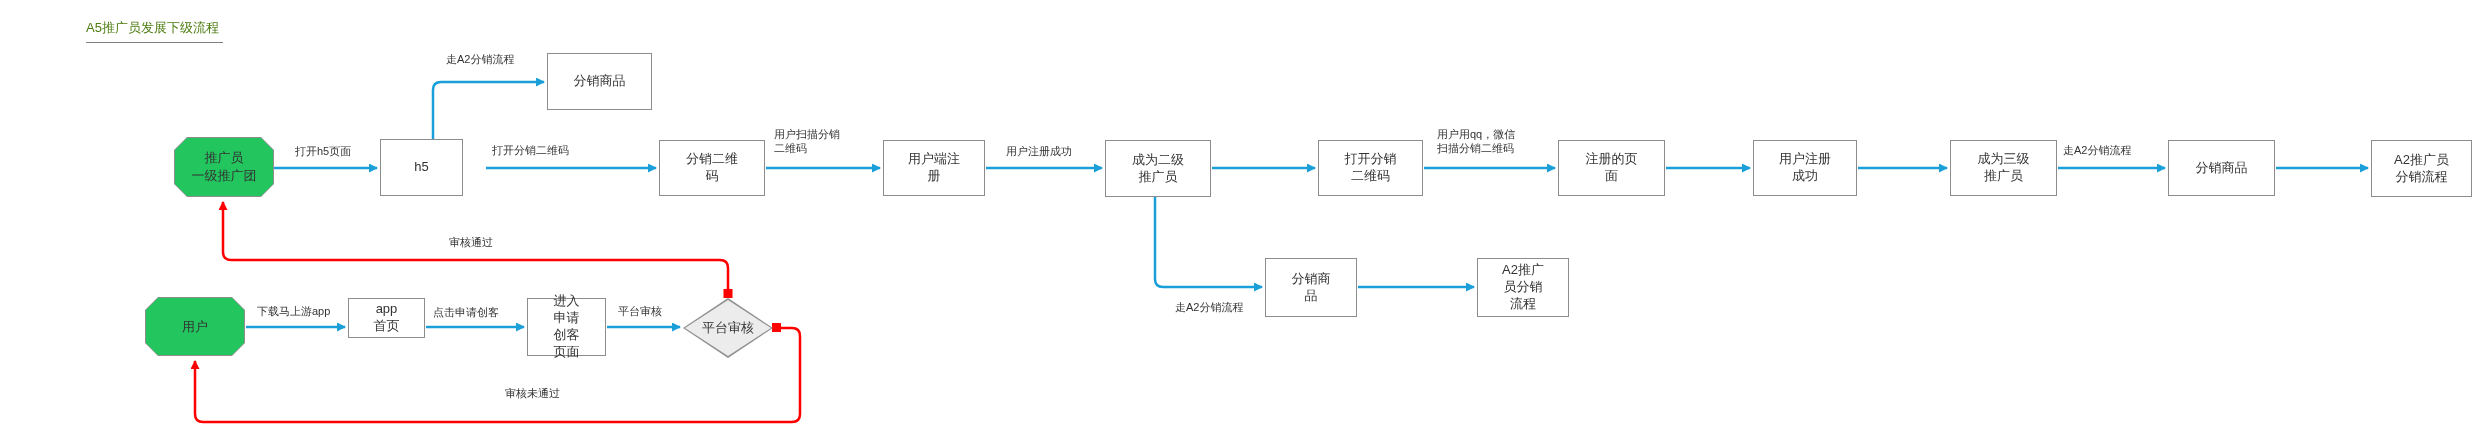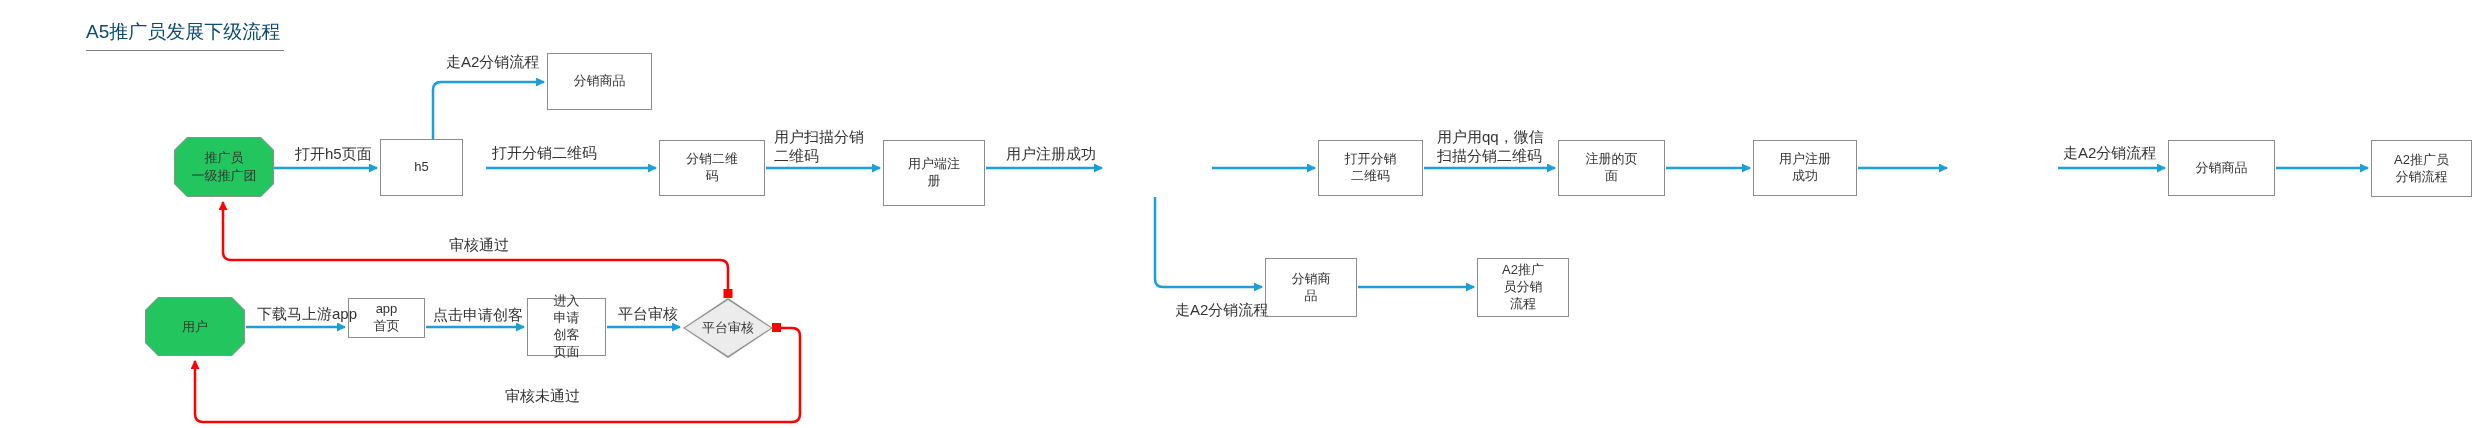--- a/index.html
+++ b/index.html
@@ -1,21 +1,21 @@
 <!DOCTYPE html>
 <html style="--accent: #1a9fd9; --alert: #ff0000;"><head>
 <meta charset="utf-8">
 <style>
   html,body { margin:0; padding:0; background:#ffffff; }
   .canvas {
     position:relative; width:2477px; height:428px; background:#ffffff;
     font-family:"Liberation Sans", sans-serif; color:#333333; overflow:hidden;
   }
   .title {
-    position:absolute; left:86px; top:19px; font-size:19px; color:#0c4a6e;
+    position:absolute; left:86px; top:19px; font-size:13px; color:#4d7c0f;
     padding:0 4px 5px 0; border-bottom:1px solid #808080; white-space:nowrap;
   }
   .edges { position:absolute; left:0; top:0; }
   .b { fill:none; stroke:var(--accent,#1a9fd9); stroke-width:2.5; }
   .r { fill:none; stroke:var(--alert,#ff0000); stroke-width:2.5; }
   #mb path { fill:var(--accent,#1a9fd9); }
   #mr path { fill:var(--alert,#ff0000); }
   .handle { fill:var(--alert,#ff0000); }
   .box {
     position:absolute; box-sizing:border-box; background:#ffffff;
@@ -28,21 +28,21 @@
   .oct-in { position:absolute; inset:1px; background:#22c55e;
     clip-path:polygon(12px 0, calc(100% - 12px) 0, 100% 12px, 100% calc(100% - 12px),
                       calc(100% - 12px) 100%, 12px 100%, 0 calc(100% - 12px), 0 12px);
     display:flex; align-items:center; justify-content:center; text-align:center;
     font-size:13px; line-height:1.35; white-space:pre-line; }
   .diamond { position:absolute; background:#8f8f8f;
     clip-path:polygon(50% 0, 100% 50%, 50% 100%, 0 50%); }
   .diamond-in { position:absolute; inset:2px; background:#ececec;
     clip-path:polygon(50% 0, 100% 50%, 50% 100%, 0 50%);
     display:flex; align-items:center; justify-content:center; font-size:13px; }
-  .elabel { position:absolute; font-size:15px; color:#333333; white-space:pre-line; line-height:1.25; }
+  .elabel { position:absolute; font-size:11px; color:#333333; white-space:pre-line; line-height:1.25; }
 </style>
 </head>
 <body>
 
 <div class="canvas">
 
   <div class="title">A5推广员发展下级流程</div>
 
   <svg class="edges" width="2477" height="428" viewBox="0 0 2477 428">
     <defs>
@@ -79,24 +79,26 @@
     <rect class="handle" x="723.5" y="289" width="9" height="9"></rect>
     <rect class="handle" x="772" y="323" width="9" height="9"></rect>
   </svg>
 
   <div class="oct" style="left:174px;top:137px;width:100px;height:60px">
     <div class="oct-in">推广员
 一级推广团</div>
   </div>
   <div class="box" style="left:380px;top:139px;width:83px;height:57px">h5</div>
   <div class="box" style="left:659px;top:140px;width:106px;height:56px">分销二维码</div>
-  <div class="box" style="left:883px;top:140px;width:102px;height:66px">用户端注册</div>
+  <div class="box" style="left:883px;top:140px;width:102px;height:56px">用户端注册</div>
+  <div class="box" style="left:1105px;top:140px;width:106px;height:57px">成为二级推广员</div>
   <div class="box" style="left:1318px;top:140px;width:105px;height:56px">打开分销二维码</div>
   <div class="box" style="left:1558px;top:140px;width:107px;height:56px">注册的页面</div>
   <div class="box" style="left:1753px;top:140px;width:104px;height:56px">用户注册成功</div>
+  <div class="box" style="left:1950px;top:140px;width:107px;height:56px">成为三级推广员</div>
   <div class="box" style="left:2168px;top:140px;width:107px;height:56px">分销商品</div>
   <div class="box" style="left:2371px;top:140px;width:101px;height:57px">A2推广员分销流程</div>
 
   <div class="box" style="left:547px;top:53px;width:105px;height:57px">分销商品</div>
 
   <div class="box" style="left:1265px;top:258px;width:92px;height:59px">分销商品</div>
   <div class="box" style="left:1477px;top:258px;width:92px;height:59px">A2推广员分销流程</div>
 
   <div class="oct" style="left:145px;top:297px;width:100px;height:59px">
     <div class="oct-in">用户</div>

